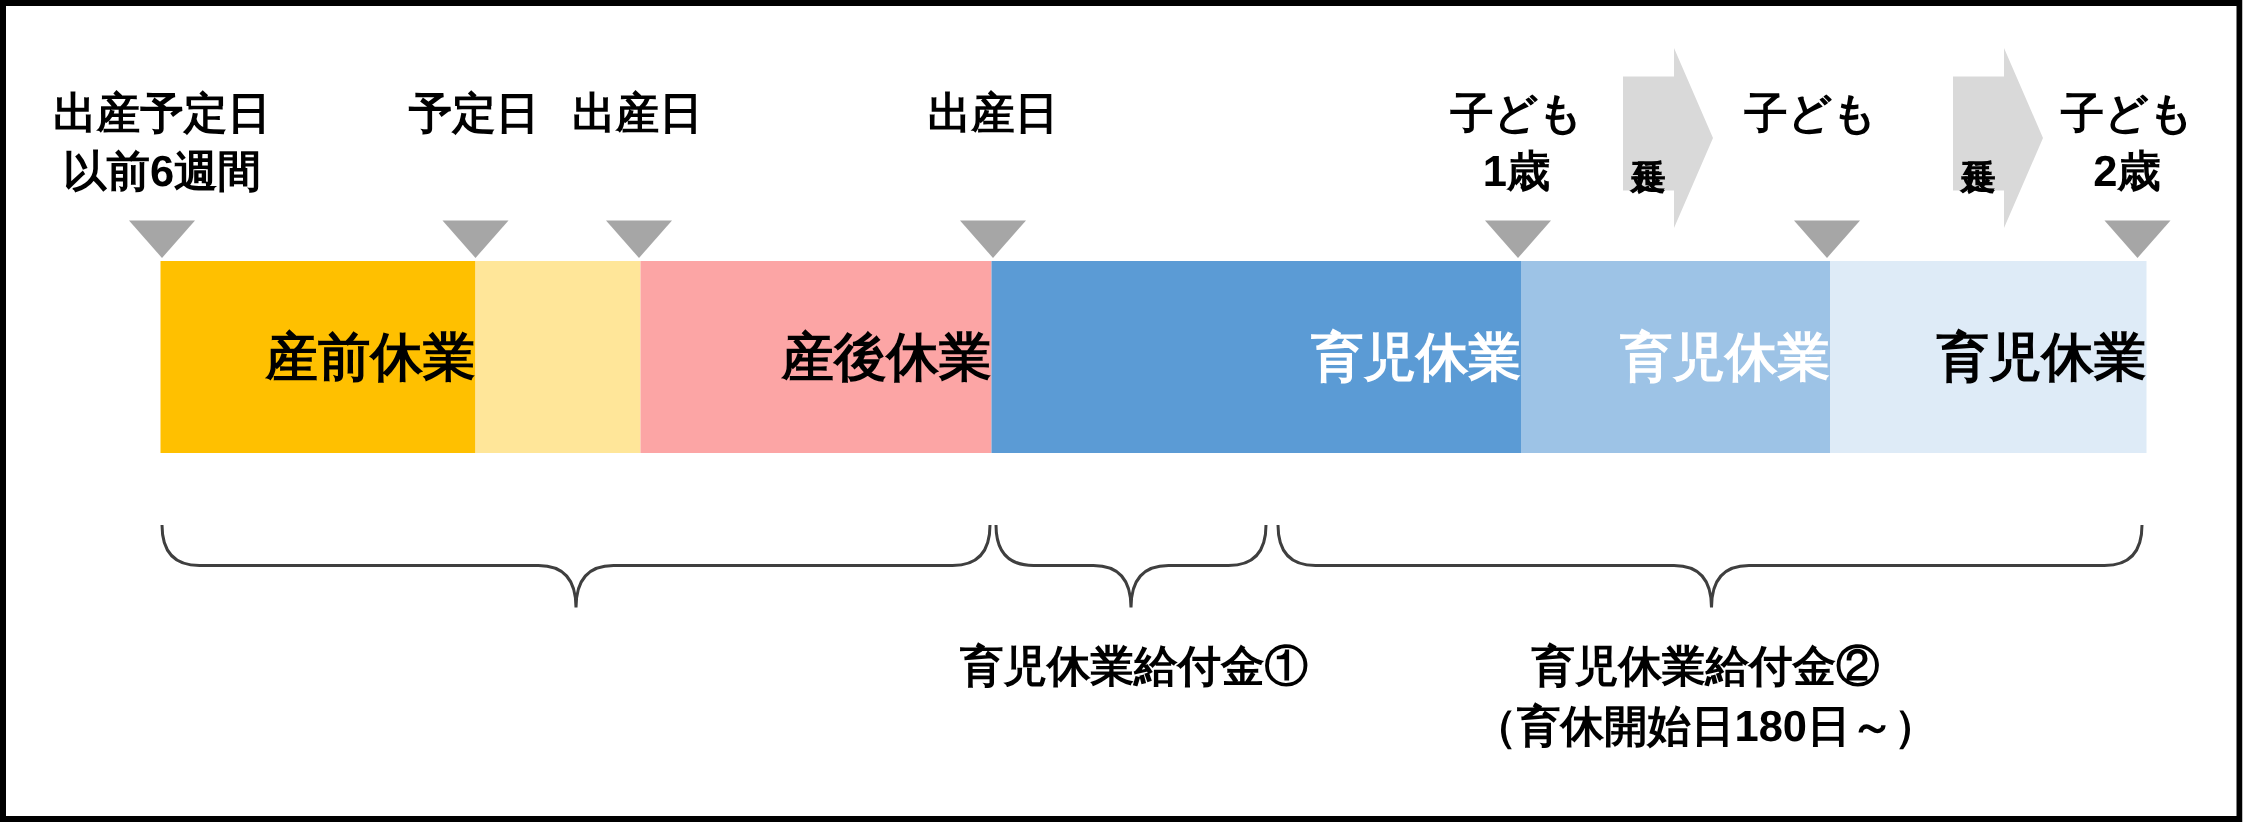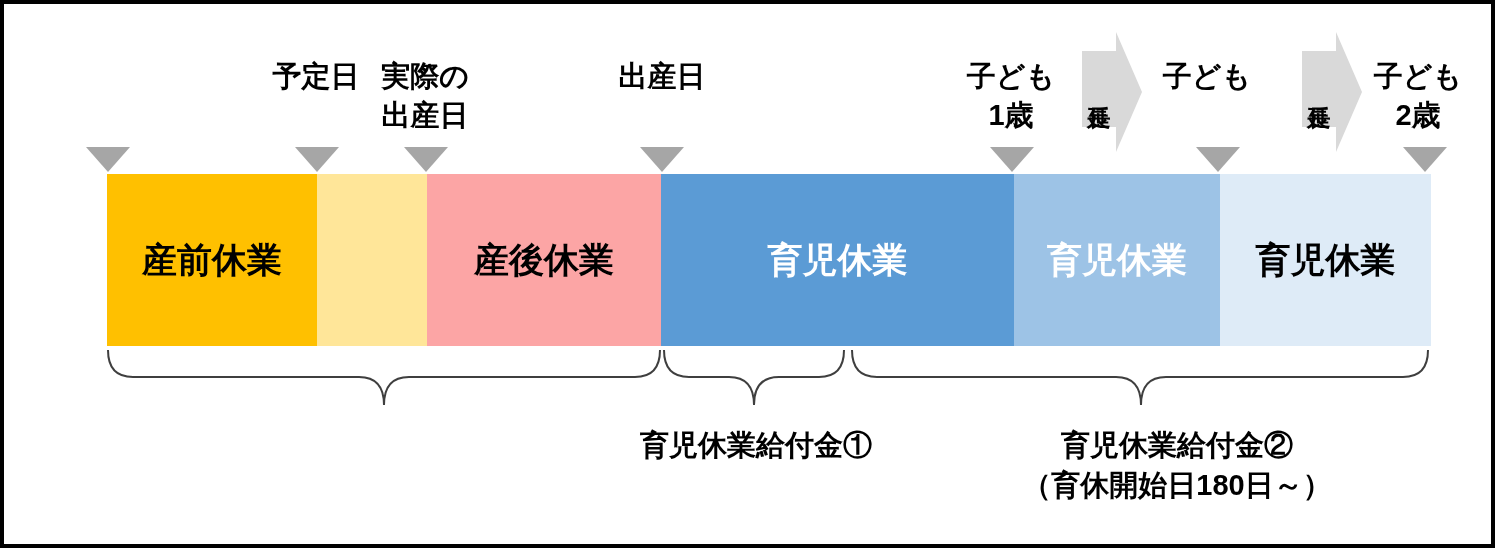--- a/index.html
+++ b/index.html
@@ -26,22 +26,22 @@
   .marker {
     position:absolute; top:143px;
     transform:translateX(-50%);
     width:0; height:0;
     border-left:22px solid transparent;
     border-right:22px solid transparent;
     border-top:25px solid #A6A6A6;
   }
   
   .seg {
-    position:absolute; top:170px; height:172px;
-    display:flex; align-items:center; justify-content:center;
+    position:absolute; top:170px; height:128px;
+    display:flex; align-items:center; justify-content:flex-end;
     font-size:35px; white-space:nowrap;
   }
   .seg-white { color:#ffffff; }
   
   .ext { position:absolute; top:25px; width:60px; height:126px; }
   .ext svg { position:absolute; left:0; top:0; }
   .ext-label {
     position:absolute; left:0; top:22px; width:36px; height:76px;
     display:flex; align-items:center; justify-content:center;
     writing-mode:vertical-rl; text-orientation:upright;
@@ -56,25 +56,28 @@
     text-align:center;
     font-size:29px; line-height:40px;
     white-space:nowrap;
   }
 </style>
 </head>
 <body>
 
 <div class="canvas">
 
+  <div class="milestone" style="left:104px">
+    <div>出産予定日</div>
+    <div>以前6週間</div>
+  </div>
   <div class="milestone" style="left:312px">
     <div>予定日</div>
   </div>
   <div class="milestone" style="left:421px">
-    <div>実際の</div>
     <div>出産日</div>
   </div>
   <div class="milestone" style="left:658px">
     <div>出産日</div>
   </div>
   <div class="milestone" style="left:1007px">
     <div>子ども</div>
     <div>1歳</div>
   </div>
   <div class="milestone" style="left:1203px">
@@ -127,18 +130,18 @@
 
   <svg class="braces" width="1495" height="70" viewBox="0 0 1495 70">
     <path d="M104,3 Q104,30 129,30 L355,30 Q380,30 380,58 Q380,30 405,30 L631,30 Q656,30 656,3" fill="none" stroke="#3F3F3F" stroke-width="2"></path>
     <path d="M660,3 Q660,30 685,30 L725,30 Q750,30 750,58 Q750,30 775,30 L815,30 Q840,30 840,3" fill="none" stroke="#3F3F3F" stroke-width="2"></path>
     <path d="M848,3 Q848,30 873,30 L1112,30 Q1137,30 1137,58 Q1137,30 1162,30 L1399,30 Q1424,30 1424,3" fill="none" stroke="#3F3F3F" stroke-width="2"></path>
   </svg>
 
   <div class="benefit" style="left:752px; top:421px;">
     <div>育児休業給付金①</div>
   </div>
-  <div class="benefit" style="left:1133px; top:421px;margin-left:40px;">
+  <div class="benefit" style="left:1133px; top:421px;">
     <div>育児休業給付金②</div>
     <div>（育休開始日180日～）</div>
   </div>
 
 </div>
 
 </body></html>

